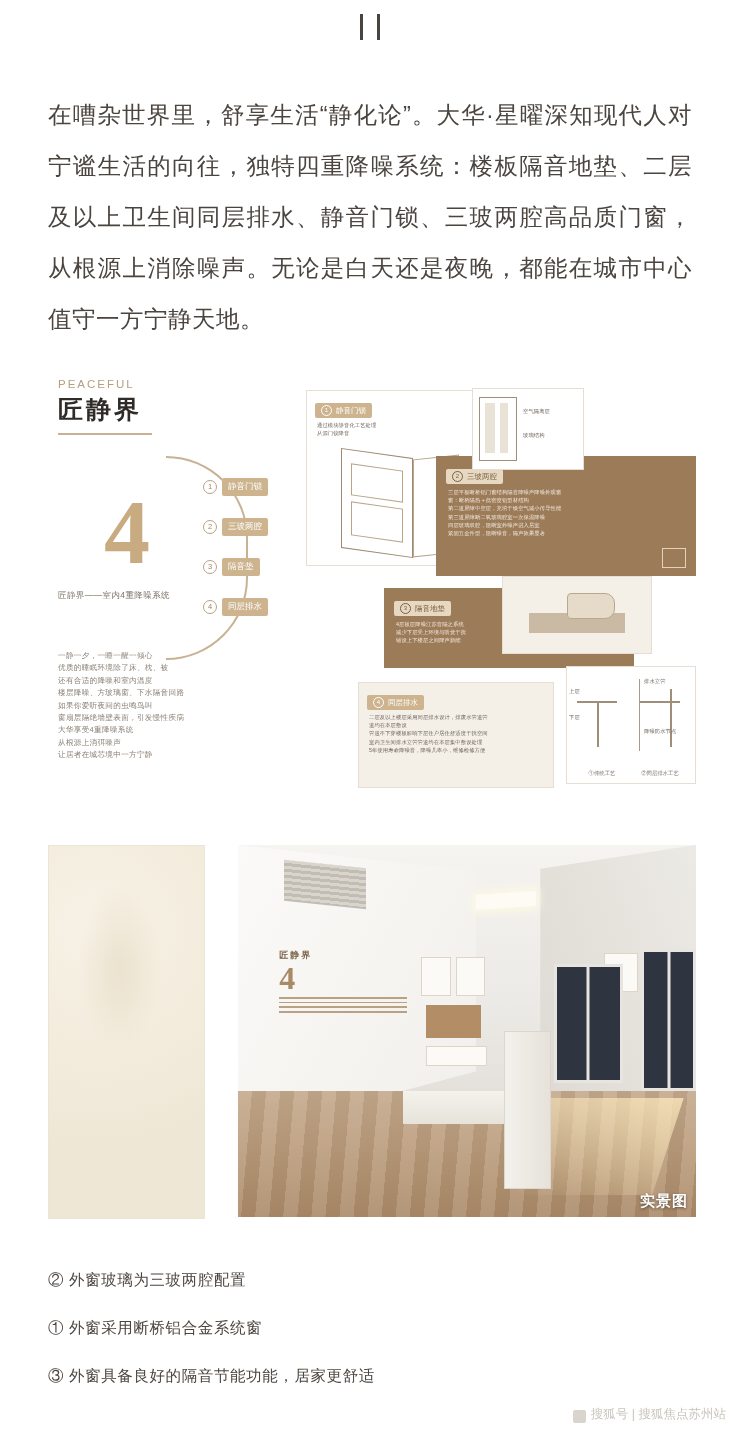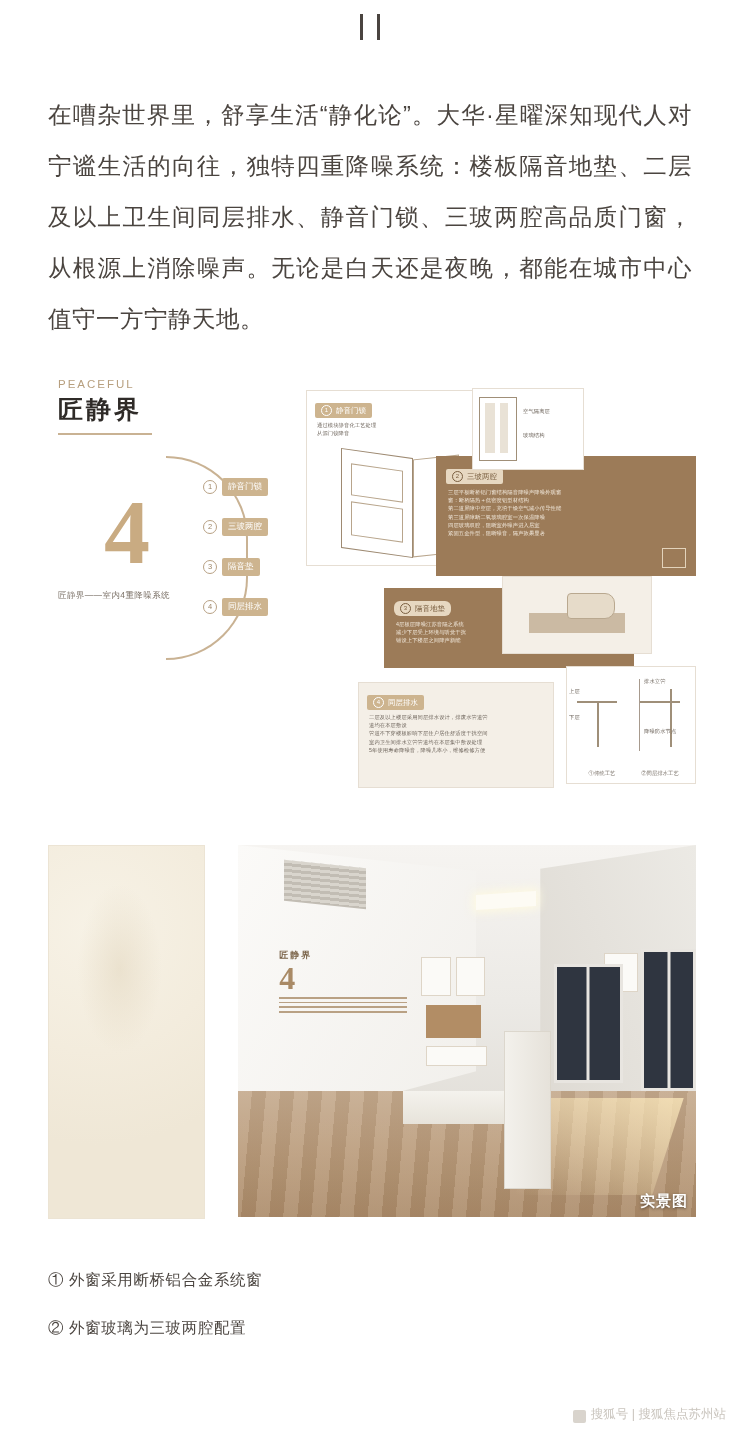--- a/index.html
+++ b/index.html
@@ -446,20 +446,31 @@
       <div class="bullet">
         <div class="num">3</div>
         <div class="lbl">隔音垫</div>
       </div>
       <div class="bullet">
         <div class="num">4</div>
         <div class="lbl">同层排水</div>
       </div>
     </div>
 
+    <div class="poem">
+      <div>一静一夕，一睡一醒一倾心</div>
+      <div>优质的睡眠环境除了床、枕、被</div>
+      <div>还有合适的降噪和室内温度</div>
+      <div>楼层降噪、方玻璃窗、下水隔音回路</div>
+      <div>如果你爱听夜间的虫鸣鸟叫</div>
+      <div>窗扇层隔绝墙壁表面，引发慢性疾病</div>
+      <div>大华享受4重降噪系统</div>
+      <div>从根源上消弭噪声</div>
+      <div>让居者在城芯境中一方宁静</div>
+    </div>
   </div>
 
   <div class="ig-right">
 
     <div class="card white" style="left:0; top:0; width:200px; height:176px;">
       <div style="position:absolute; left:8px; top:7px;">
         <span class="chip">
           <span class="cnum">1</span>
           <span>静音门锁</span>
         </span>
@@ -492,21 +503,21 @@
 窗：断桥隔热＋低密度铝型材结构
 第二道屏障中空层，充填干燥空气减小传导性能
 第三道屏障断二氧玻璃腔室一次保温降噪
 四层玻璃双腔，阻断室外噪声进入居室
 紧固五金件型，阻断噪音，隔声效果显著</div>
       <div style="position:absolute; right:10px; bottom:8px; width:22px; height:18px; border:1.4px solid #e3d3bb;"></div>
     </div>
 
     <div class="card tan" style="left:78px; top:198px; width:250px; height:80px;">
       <div style="position:absolute; left:10px; top:8px;">
-        <span class="chip" style="background:#e7d8c1; color:#7a5f40;border-radius:6px;">
+        <span class="chip" style="background:#e7d8c1; color:#7a5f40;">
           <span class="cnum" style="border-color:#7a5f40;">3</span>
           <span>隔音地垫</span>
         </span>
       </div>
       <div class="microtext light" style="position:absolute; left:12px; top:32px; width:110px; white-space:pre-line;">4层板层降噪江苏音隔之系统
 减少下层受上环境与听觉干扰
 铺设上下楼层之间降声新能</div>
     </div>
 
     <div class="card cream" style="left:196px; top:186px; width:150px; height:78px; z-index:3;">
@@ -579,20 +590,21 @@
 
   <div class="bench"></div>
   <div class="cabinet"></div>
   <div class="window" style="left:69%; top:32%; width:15%; height:32%;"></div>
   <div class="window" style="left:88%; top:28%; width:12%; height:38%;"></div>
 
   <div class="photo-tag">实景图</div>
 </div>
 
 <div class="notes">
+  <div class="note">② 外窗玻璃为三玻两腔配置</div>
   <div class="note">① 外窗采用断桥铝合金系统窗</div>
-  <div class="note">② 外窗玻璃为三玻两腔配置</div>
+  <div class="note">③ 外窗具备良好的隔音节能功能，居家更舒适</div>
 </div>
 
 <div class="watermark">
   <span class="wm-logo"></span>
   <span>搜狐号 | 搜狐焦点苏州站</span>
 </div>
 
 </body></html>

